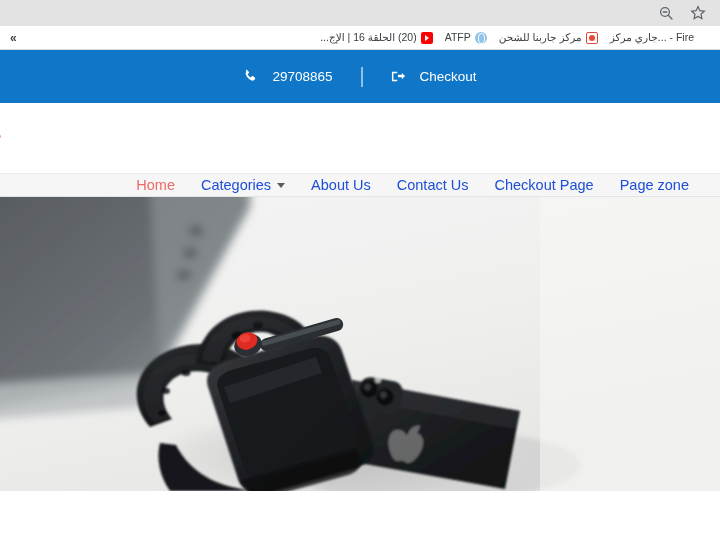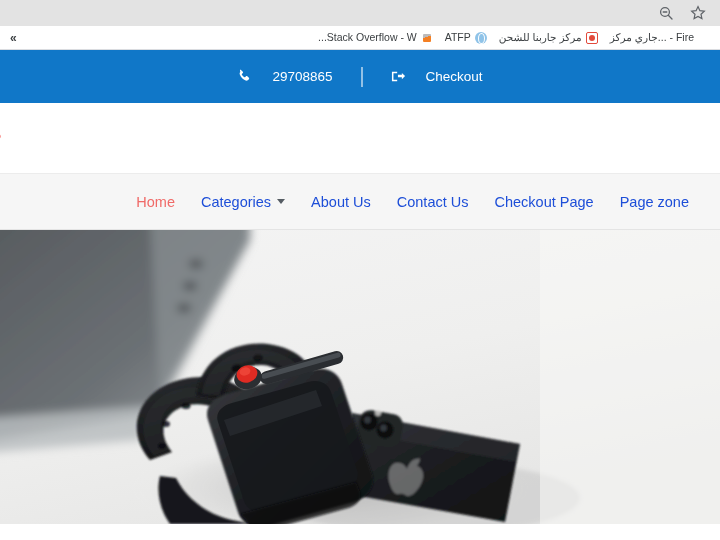--- a/index.html
+++ b/index.html
@@ -109,21 +109,21 @@
     color: #ffffff;
   }
   .topbar-inner {
     display: flex;
     align-items: center;
     gap: 0px;
   }
   .tb-item {
     display: flex;
     align-items: center;
-    gap: 20px;
+    gap: 14px;
     color: #ffffff;
     font-size: 13.5px;
     padding: 0 28px;
     white-space: nowrap;
   }
   .tb-item svg { display:block; }
   .tb-sep {
     width: 1px;
     height: 20px;
     background: rgba(255,255,255,0.55);
@@ -203,21 +203,21 @@
     align-items: center;
     justify-content: center;
     font-weight: bold;
   }
 
   
   .navbar {
     background: #f6f6f6;
     border-top: 1px solid #ececec;
     border-bottom: 1px solid #e4e4e4;
-    height: 57px;
+    height: 24px;
     display: flex;
     align-items: center;
     justify-content: flex-end;
     padding-right: 18px;
   }
   .nav-item {
     font-size: 14.5px;
     color: #1d4ed8;
     padding: 0 13px;
     white-space: nowrap;
@@ -272,22 +272,22 @@
   </div>
   <div class="bm">
     <span class="fav fav-red-box"></span>
     <span class="bm-label">مركز جاربنا للشحن</span>
   </div>
   <div class="bm">
     <span class="fav fav-globe"></span>
     <span class="bm-label">ATFP</span>
   </div>
   <div class="bm">
-    <span class="fav fav-so"></span>
-    <span class="bm-label">Stack Overflow - W...</span>
+    <span class="fav fav-yt"></span>
+    <span class="bm-label">(20) الحلقة 16 | الإج...</span>
   </div>
   <div class="bm-overflow">»</div>
 </div>
 
 <div class="topbar">
   <div class="topbar-inner">
     <div class="tb-item">
       <span>
         <svg width="15" height="15" viewBox="0 0 16 16" fill="#ffffff">
           <path d="M3.1 1.2c.4-.4 1-.4 1.4 0l1.7 1.7c.4.4.4 1 0 1.4l-1 1c-.2.2-.2.4-.1.6.5 1.2 1.7 2.4 2.9 2.9.2.1.5.1.6-.1l1-1c.4-.4 1-.4 1.4 0l1.7 1.7c.4.4.4 1 0 1.4l-.9.9c-.7.7-1.7.9-2.6.6C6.5 11.2 4.1 8.8 3 5.9c-.4-.9-.2-2 .5-2.7l-.4-2z"></path>

